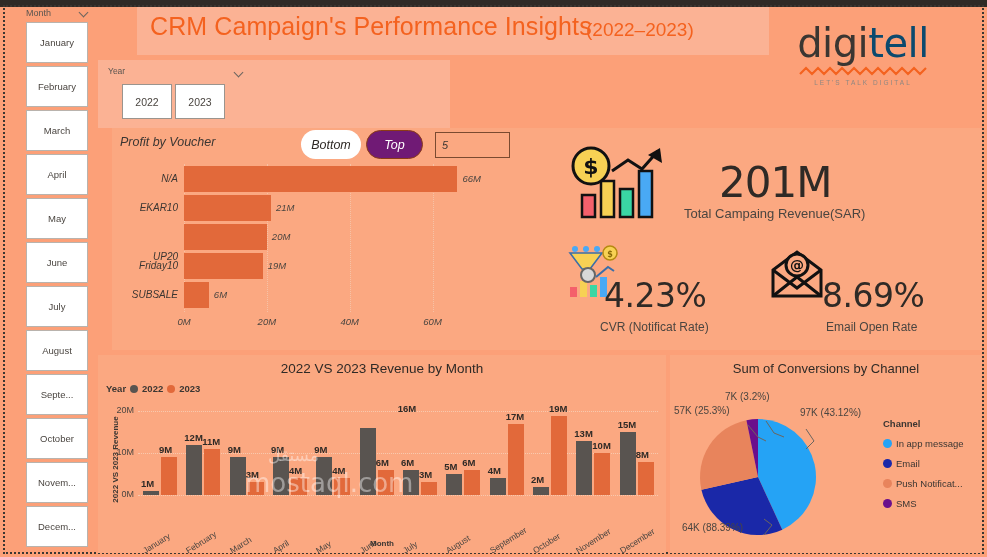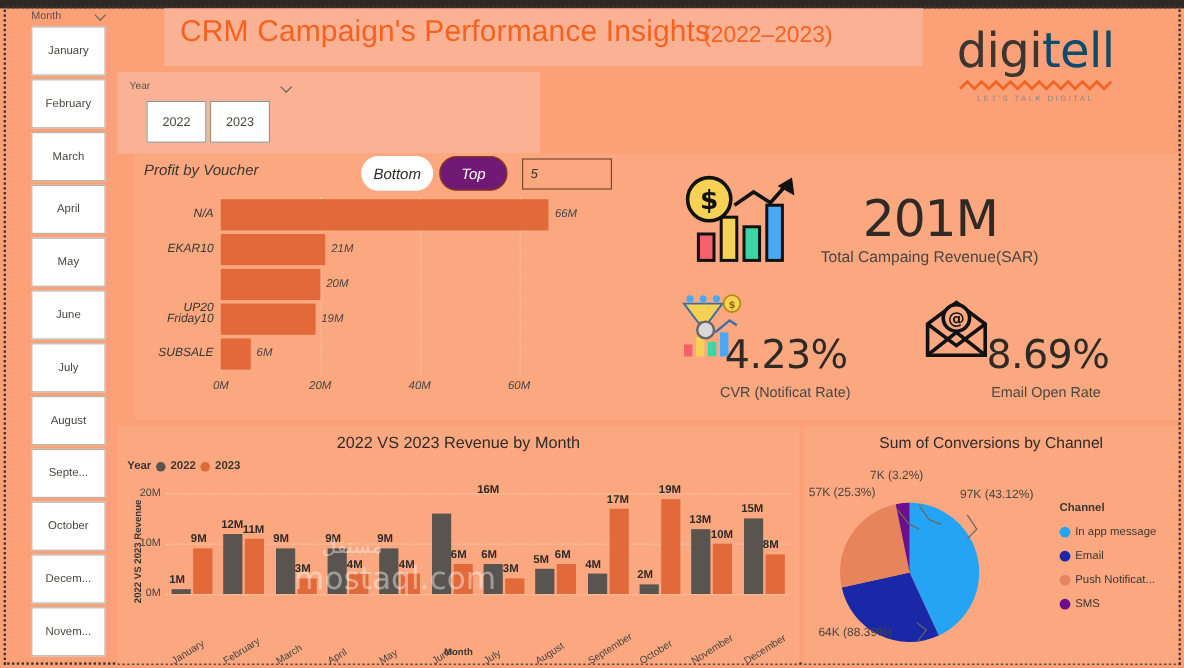--- a/index.html
+++ b/index.html
@@ -353,22 +353,22 @@
     <div class="month-item">January</div>
     <div class="month-item">February</div>
     <div class="month-item">March</div>
     <div class="month-item">April</div>
     <div class="month-item">May</div>
     <div class="month-item">June</div>
     <div class="month-item">July</div>
     <div class="month-item">August</div>
     <div class="month-item">Septe...</div>
     <div class="month-item">October</div>
+    <div class="month-item">Novem...</div>
     <div class="month-item">Decem...</div>
-    <div class="month-item">Novem...</div>
   </div>
 </div>
 
 <div class="title-band"></div>
 <div class="title-main">CRM Campaign's Performance Insights</div>
 <div class="title-years">(2022–2023)</div>
 
 <div class="logo">
   <div class="logo-word">
     <span class="logo-a">digi</span><span class="logo-b">tell</span>

